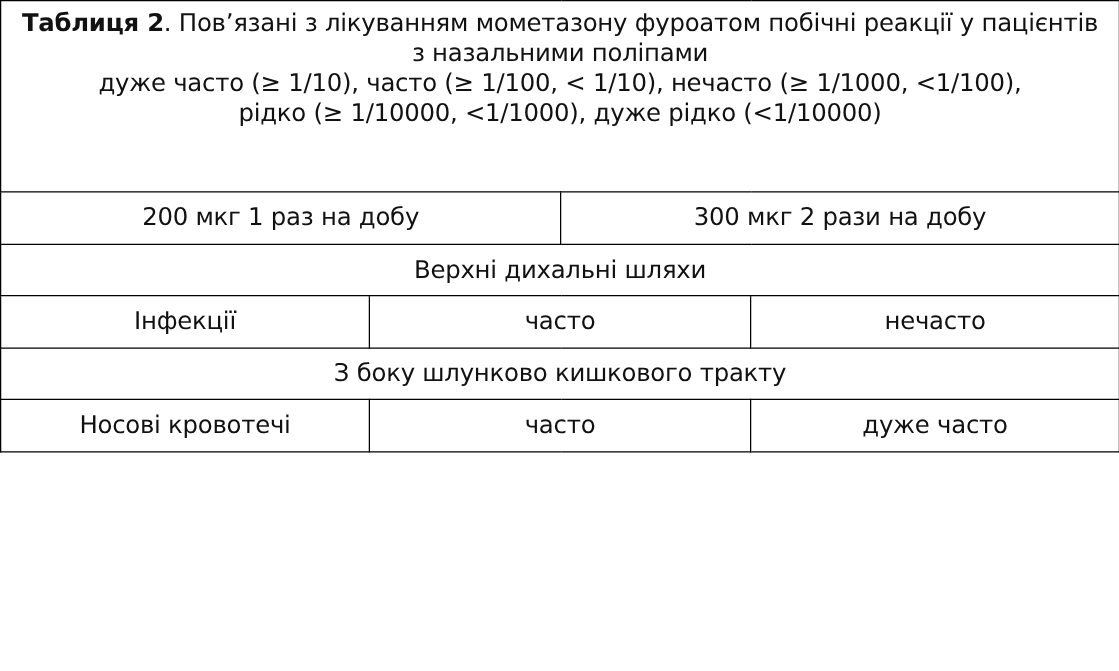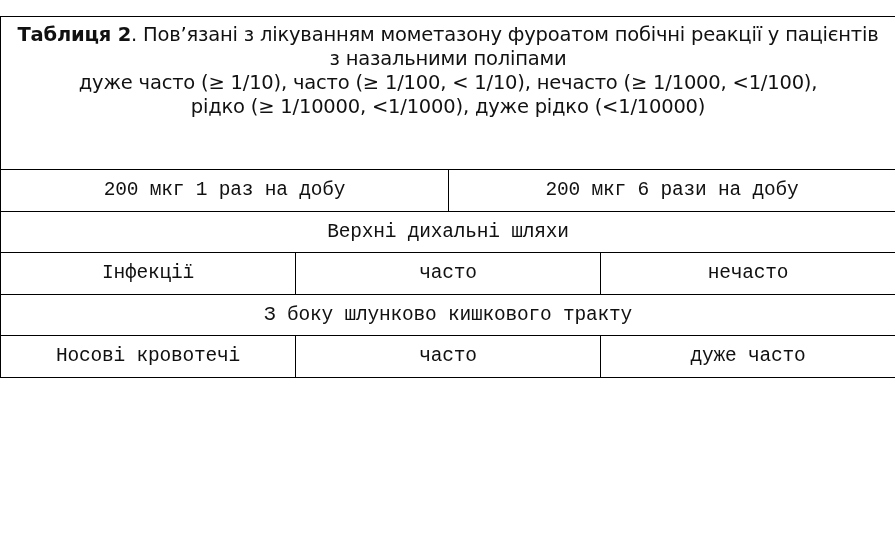--- a/index.html
+++ b/index.html
@@ -1,21 +1,21 @@
 <!DOCTYPE html>
 <html><head>
   <meta charset="utf-8">
   <style>
     html, body { margin:0; padding:0; background:#ffffff; }
     body { width:895px; height:537px; overflow:hidden; font-family:"DejaVu Sans","Liberation Sans",sans-serif; color:#111; }
-    table.t { position:absolute; left:0; top:16px; width:895px; border-collapse:collapse; table-layout:fixed;padding-left:36px; }
+    table.t { position:absolute; left:0; top:0; width:895px; border-collapse:collapse; table-layout:fixed;padding-left:36px; }
     table.t td { border:1.5px solid #000; text-align:center; vertical-align:middle; padding:0; font-size:19.5px; line-height:24px; letter-spacing:-0.2px; }
     .title-cell { height:146px; vertical-align:top !important; padding-top:6px !important; line-height:24px !important; }
     .title-cell b { font-weight:bold; }
-    .r { height:41.5px;font-family:Liberation Mono, monospace; }
+    .r { height:41.5px; }
   </style>
 </head>
 <body>
 
 <table class="t">
   <colgroup>
       <col style="width:295px">
       <col style="width:153px">
       <col style="width:152px">
       <col style="width:295px">
@@ -25,21 +25,21 @@
     <td colspan="4" class="title-cell">
       <div style="padding:0 10px;">
         <b>Таблиця 2</b><span>. Пов’язані з лікуванням мометазону фуроатом побічні реакції у пацієнтів з назальними поліпами</span>
       </div>
       <div>дуже часто (≥ 1/10), часто (≥ 1/100, &lt; 1/10), нечасто (≥ 1/1000, &lt;1/100),</div>
       <div>рідко (≥ 1/10000, &lt;1/1000), дуже рідко (&lt;1/10000)</div>
     </td>
   </tr>
   <tr class="r">
     <td colspan="2">200 мкг 1 раз на добу</td>
-    <td colspan="2">200 мкг 6 рази на добу</td>
+    <td colspan="2">300 мкг 2 рази на добу</td>
   </tr>
   <tr class="r">
         <td colspan="4">Верхні дихальні шляхи</td>
       </tr>
   <tr class="r">
     <td>Інфекції</td>
     <td colspan="2">часто</td>
     <td>нечасто</td>
   </tr>
   <tr class="r">

